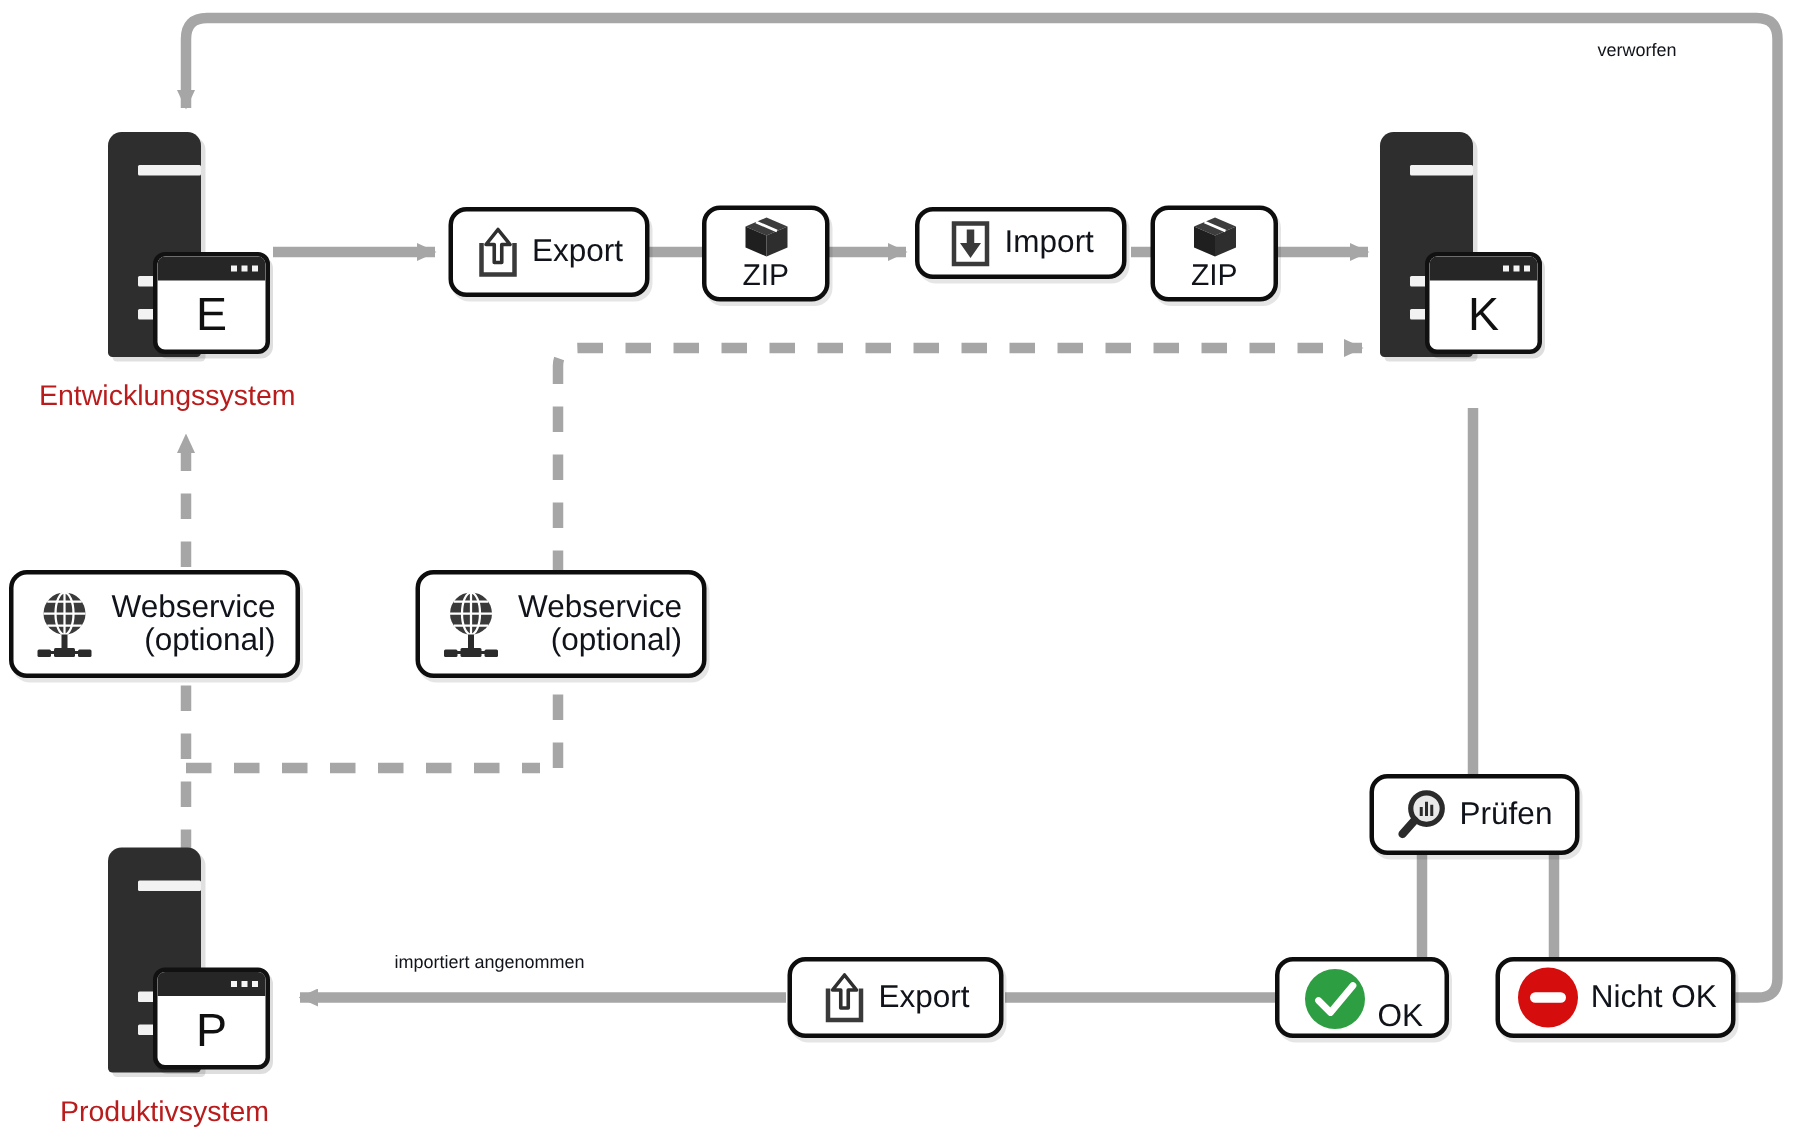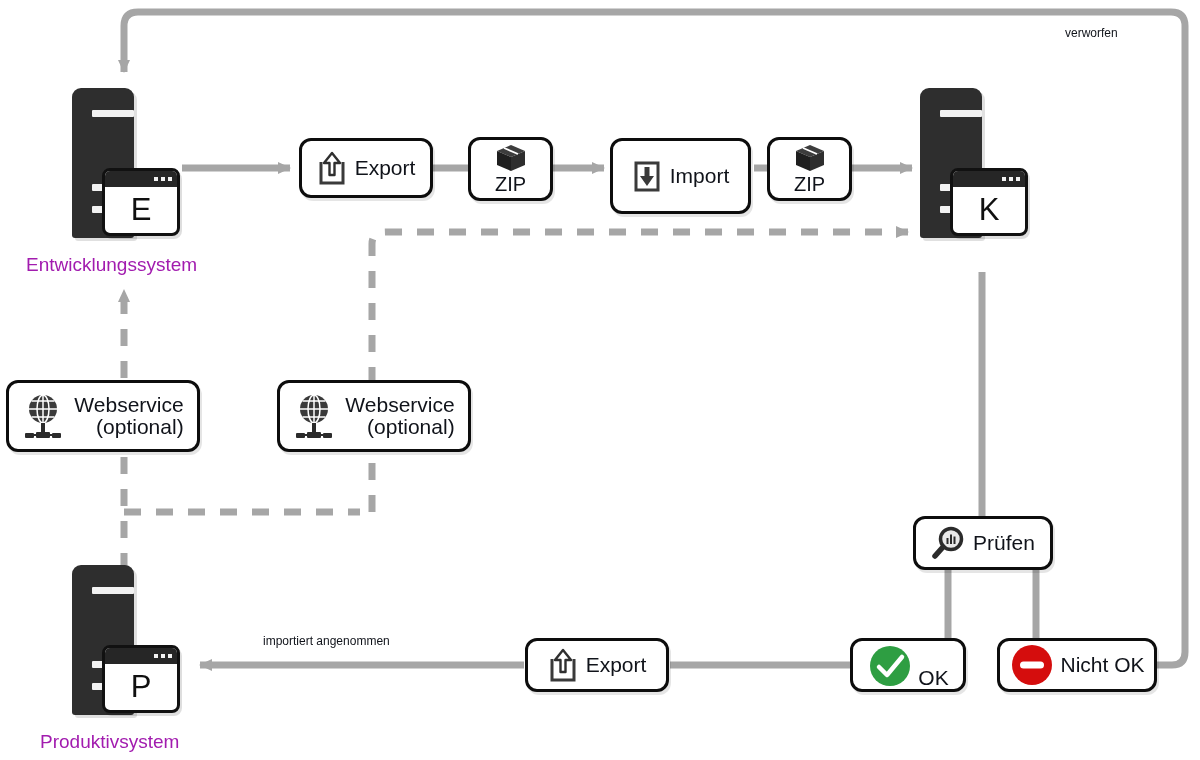--- a/index.html
+++ b/index.html
@@ -102,21 +102,21 @@
     height: calc(100% - 16px);
     display: flex;
     align-items: center;
     justify-content: center;
     font-size: 31px;
     color: #101010;
   }
   .caption {
     position: absolute;
     font-size: 19px;
-    color: #a21caf;
+    color: #b91c1c;
     white-space: nowrap;
   }
   .edge-label {
     position: absolute;
     font-size: 12px;
     color: #10131a;
     white-space: nowrap;
     background: #ffffff;
     padding: 0 5px;
   }
@@ -233,21 +233,21 @@
   <div class="card stack" style="left:468px; top:137px; width:85px; height:64px;">
     <svg class="ico" width="32" height="30" viewBox="0 0 32 30">
       <path d="M16,2 L30,8 L16,14 L2,8 Z" fill="#3d3d3d"></path>
       <path d="M2,8 L16,14 L16,28 L2,22 Z" fill="#1f1f1f"></path>
       <path d="M30,8 L16,14 L16,28 L30,22 Z" fill="#2e2e2e"></path>
       <path d="M9,5 L23,11" stroke="#ffffff" stroke-width="1.8" fill="none"></path>
     </svg>
     <span class="lbl">ZIP</span>
   </div>
 
-  <div class="card" style="left:610px; top:138px; width:141px; height:76px;">
+  <div class="card" style="left:610px; top:138px; width:141px; height:48px;">
     <svg class="ico" width="30" height="36" viewBox="0 0 30 36">
       <rect x="4" y="5" width="22" height="27" fill="#fff" stroke="#3a3a3a" stroke-width="3"></rect>
       <path d="M15,28 L8,18 L12.5,18 L12.5,9 L17.5,9 L17.5,18 L22,18 Z" fill="#3a3a3a"></path>
     </svg>
     <span class="lbl">Import</span>
   </div>
 
   <div class="card stack" style="left:767px; top:137px; width:85px; height:64px;">
     <svg class="ico" width="32" height="30" viewBox="0 0 32 30">
       <path d="M16,2 L30,8 L16,14 L2,8 Z" fill="#3d3d3d"></path>

